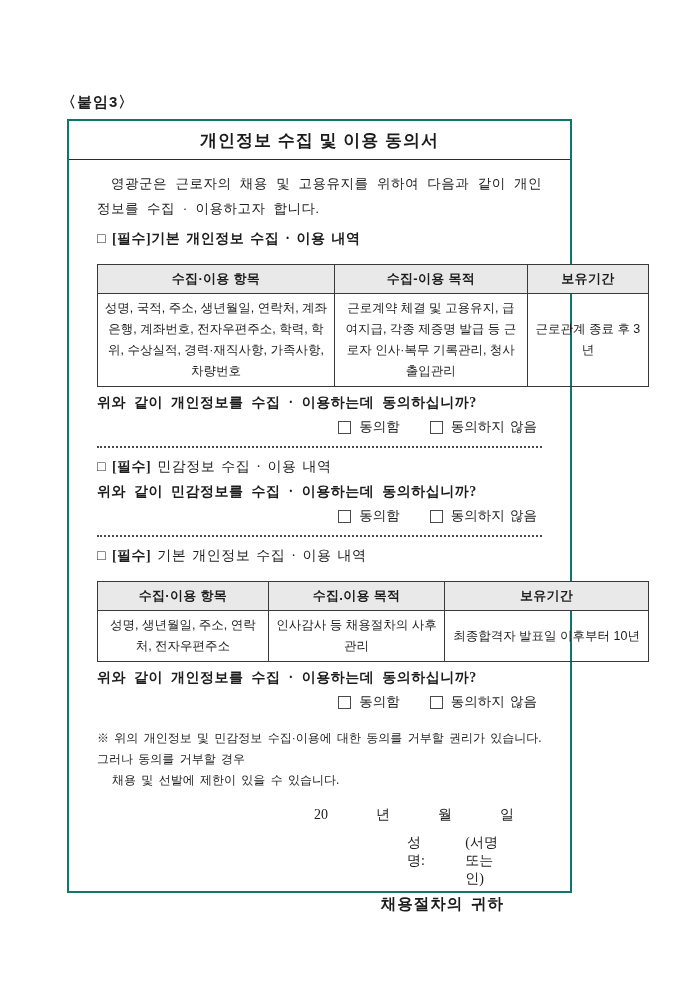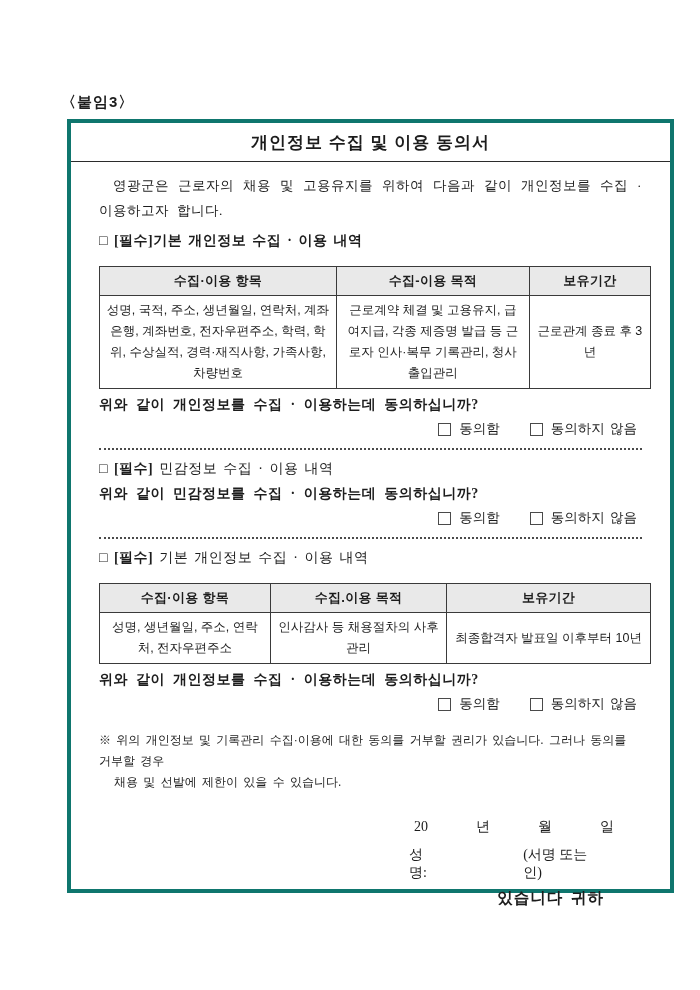--- a/index.html
+++ b/index.html
@@ -13,22 +13,22 @@
   .page { position: absolute; left: 0; top: 0; width: 700px; height: 990px; background: #fff; }
 
   .attachment-label {
     position: absolute; left: 61px; top: 93px;
     font-family: "Liberation Sans", sans-serif;
     font-weight: bold; font-size: 15px; letter-spacing: 1px;
   }
 
   .doc-box {
     position: absolute; left: 67px; top: 119px;
-    width: 607px; height: 774px;
-    border: 4px solid #0f766e;
+    width: 505px; height: 774px;
+    border: 2px solid #0f766e;
     background: #fff;
   }
 
   .doc-title-bar {
     height: 39px;
     border-bottom: 1.5px solid #2b2b2b;
     display: flex; align-items: center; justify-content: center;
   }
   .doc-title {
     font-family: "Liberation Sans", sans-serif;
@@ -101,21 +101,21 @@
 
   .note {
     margin-top: 17px;
     font-family: "Liberation Sans", sans-serif;
     font-size: 12px; line-height: 21px;
     word-spacing: 2px;
   }
   .note .note-line2 { padding-left: 15px; }
 
   .date-row {
-    margin-top: 25px;
+    margin-top: 15px;
     display: flex; justify-content: flex-end; align-items: baseline;
     font-size: 14px;
     padding-right: 28px; gap: 48px;
   }
   .name-row {
     margin-top: 9px;
     display: flex; align-items: baseline;
     font-size: 14px;
     padding-left: 310px; padding-right: 38px;
   }
@@ -228,34 +228,34 @@
           <span class="checkbox"></span>
           <span>동의함</span>
         </span>
         <span class="consent-option">
           <span class="checkbox"></span>
           <span>동의하지 않음</span>
         </span>
       </div>
 
       <div class="note">
-        <div>※ 위의 개인정보 및 기록관리 수집·이용에 대한 동의를 거부할 권리가 있습니다. 그러나 동의를 거부할 경우</div>
+        <div>※ 위의 개인정보 및 민감정보 수집·이용에 대한 동의를 거부할 권리가 있습니다. 그러나 동의를 거부할 경우</div>
         <div class="note-line2">채용 및 선발에 제한이 있을 수 있습니다.</div>
       </div>
 
       <div class="date-row">
         <span>20</span>
         <span>년</span>
         <span>월</span>
         <span>일</span>
       </div>
 
       <div class="name-row">
         <span>성명:</span>
         <span class="signature-blank"></span>
         <span class="sign-label">(서명 또는 인)</span>
       </div>
 
-      <div class="recipient-row">있습니다 귀하</div>
+      <div class="recipient-row">채용절차의 귀하</div>
 
     </div>
   </div>
 </div>
 
 </body></html>

